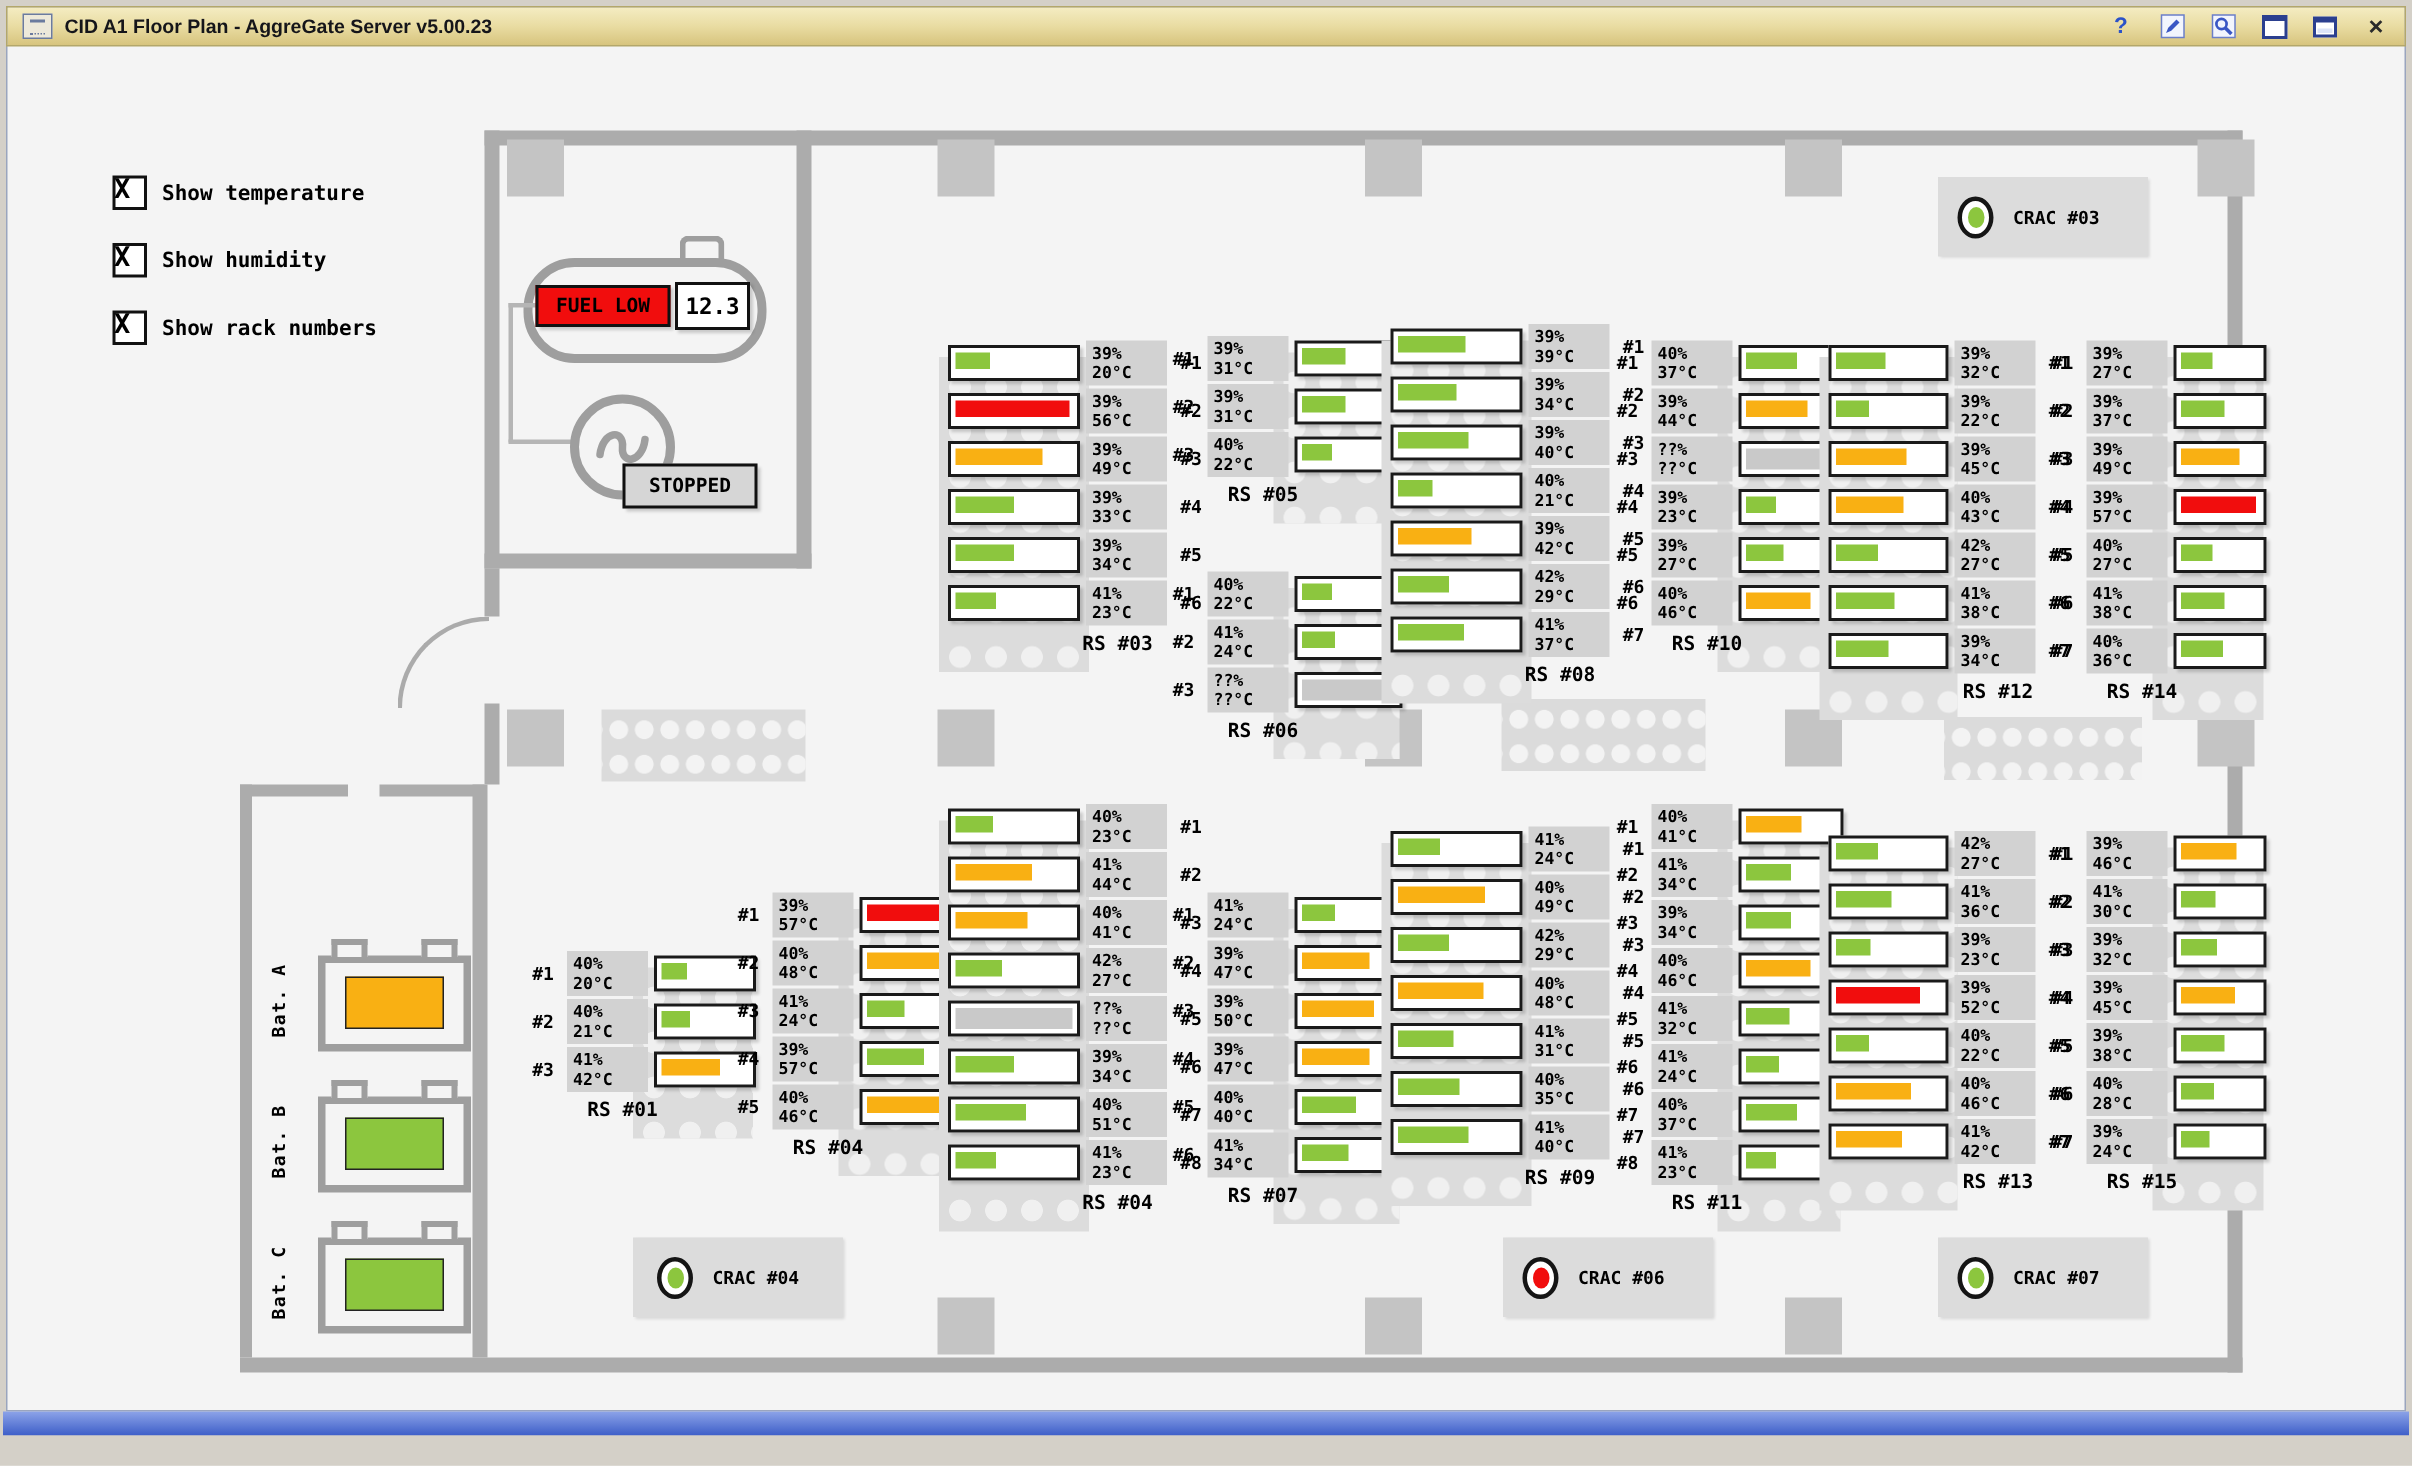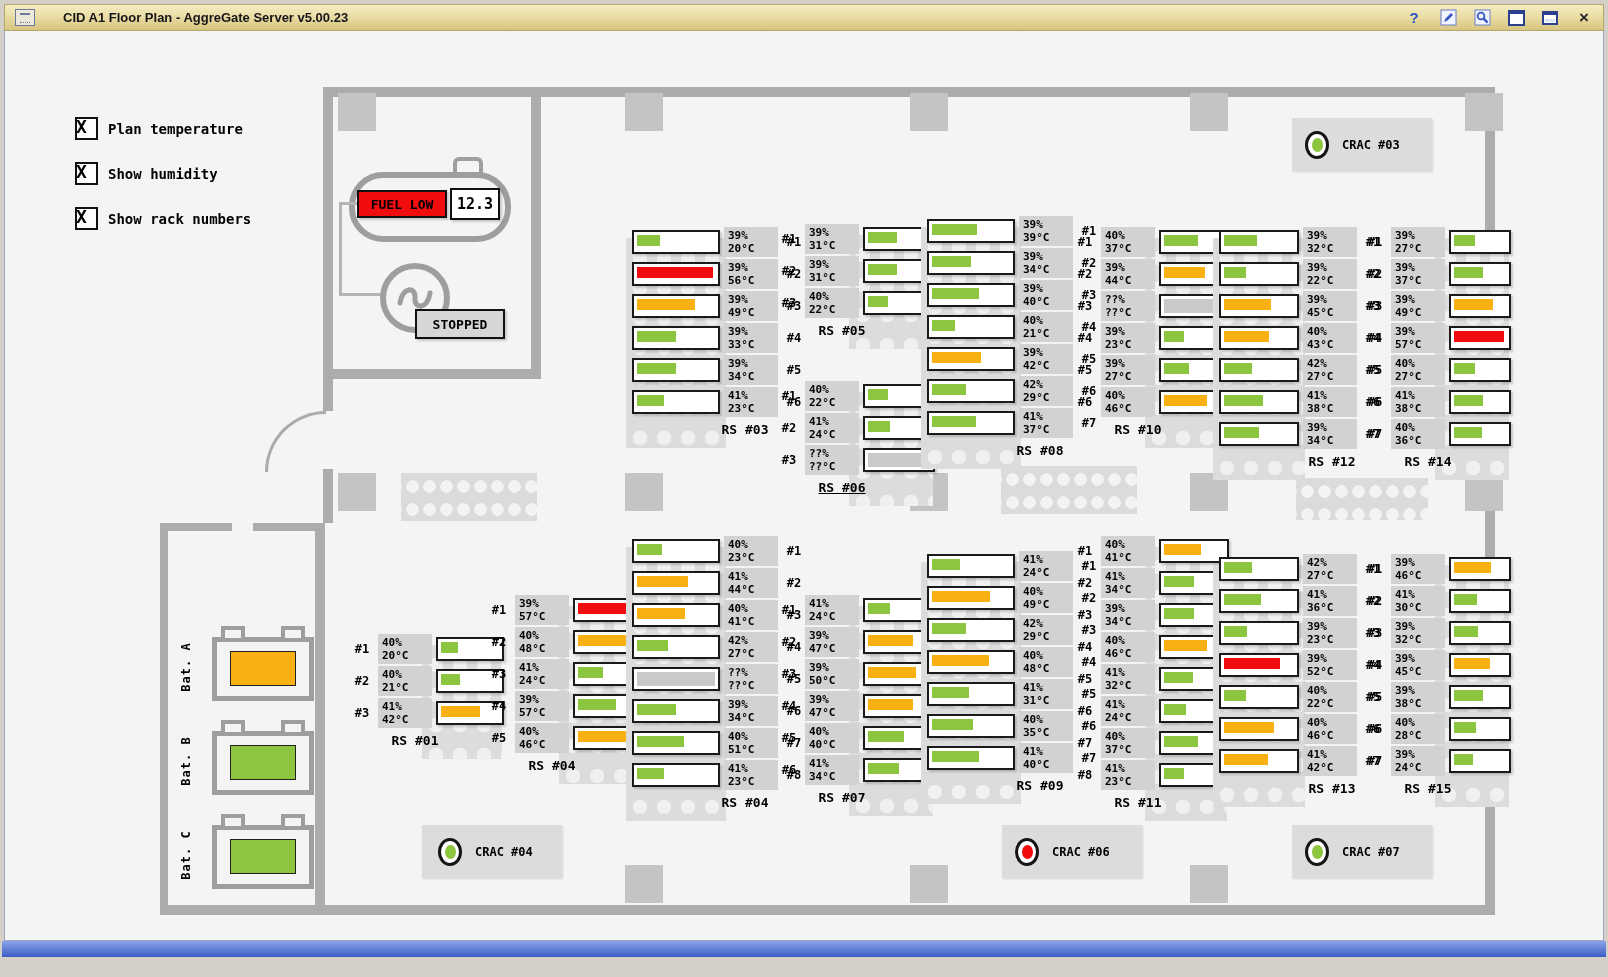--- a/index.html
+++ b/index.html
@@ -4,21 +4,21 @@
 <style>
   html,body{margin:0;padding:0;}
   body{width:1608px;height:977px;position:relative;background:#D4D0C8;overflow:hidden;
        font-family:"DejaVu Sans Mono",monospace;}
   
   #floor{position:absolute;left:4px;top:4px;right:4px;bottom:36px;background:#F4F4F4;
          border:1px solid #9AA5BE;overflow:hidden;}
   #titlebar{position:absolute;left:4px;top:4px;right:4px;height:27px;z-index:60;
     background:linear-gradient(180deg,#F4ECC2 0%,#E9DCA2 50%,#D7C47E 100%);
     border:1px solid #B3A76B;display:flex;align-items:center;gap:8px;padding:0 10px;box-sizing:border-box;}
-  #titlebar .title{font:bold 13px "Liberation Sans",sans-serif;color:#15151a;flex:1 1 auto;margin-left:20px;}
+  #titlebar .title{font:bold 13px "Liberation Sans",sans-serif;color:#15151a;flex:1 1 auto;}
   .tb-icons{display:flex;align-items:center;gap:16px;}
   .tb-btn{cursor:default;display:flex;align-items:center;justify-content:center;width:18px;height:18px;}
   .help-glyph{font:bold 15px "Liberation Sans",sans-serif;color:#2B52C8;}
   .close-glyph{font:bold 17px "Liberation Sans",sans-serif;color:#2a2a2a;}
   .win-ico{width:13px;height:10px;border:2px solid #2B3F8F;border-top:4px solid #2B3F8F;background:#fff;display:inline-block;}
   .win-ico.restore{position:relative;width:12px;height:8px;}
   .win-ico.restore span{position:absolute;left:1px;right:1px;bottom:1px;height:3px;background:#DCE4F8;display:block;}
   #appicon{width:18px;height:15px;background:#EDE9DA;border:1px solid #6B7B9E;display:flex;align-items:center;justify-content:center;}
   #appicon i{display:block;width:10px;height:7px;border-top:2px solid #6B7B9E;border-bottom:1px dotted #6B7B9E;}
   #band-blue{position:absolute;left:2px;right:2px;bottom:20px;height:16px;z-index:61;
@@ -74,21 +74,21 @@
 </style>
 </head>
 <body>
 
 <div id="floor">
 
   <div class="cbx-row" style="left:70px;top:112px;">
     <span class="cbx">
         <b>X</b>
       </span>
-    <span class="cbx-label">Plan temperature</span>
+    <span class="cbx-label">Show temperature</span>
   </div>
   <div class="cbx-row" style="left:70px;top:157px;">
     <span class="cbx">
         <b>X</b>
       </span>
     <span class="cbx-label">Show humidity</span>
   </div>
   <div class="cbx-row" style="left:70px;top:202px;">
     <span class="cbx">
         <b>X</b>
@@ -435,21 +435,21 @@
       <div class="rrow" style="top: 64px;">
         <div class="rnum">#3</div>
         <div class="rchip">
           <div>??%</div>
           <div>??°C</div>
         </div>
         <div class="rbar" style="width: 68px;">
           <div class="rfill" style="background: rgb(201, 201, 201); width: 62px; top: 3px; height: 14px;"></div>
         </div>
       </div>
-      <div class="rlabel" style="top: 100px; left: 10px; width: 110px; text-decoration: underline;">RS #06</div>
+      <div class="rlabel" style="top: 100px; left: 10px; width: 110px;">RS #06</div>
     </div>
     <div class="strip" style="left: 844px; top: 601px; width: 84px; height: 210px; position: absolute;"></div>
     <div class="rack" style="left: 772px; top: 589px; width: 170px; height: 218px; position: absolute;">
       <div class="rrow" style="top: 0px;">
         <div class="rnum">#1</div>
         <div class="rchip">
           <div>41%</div>
           <div>24°C</div>
         </div>
         <div class="rbar" style="width: 68px;">

